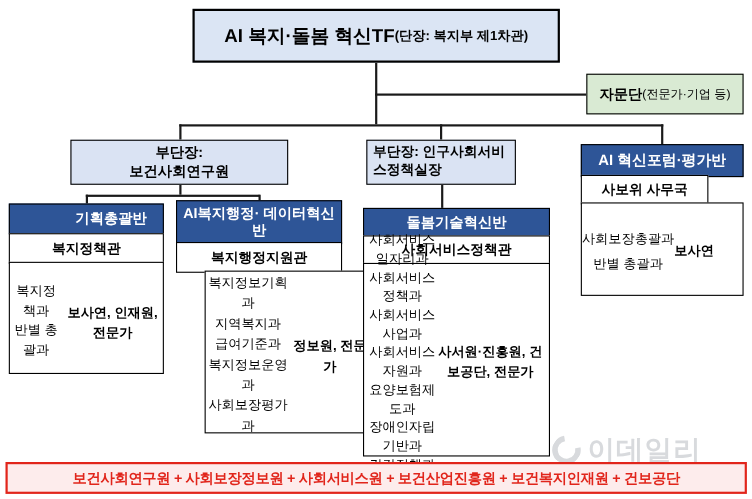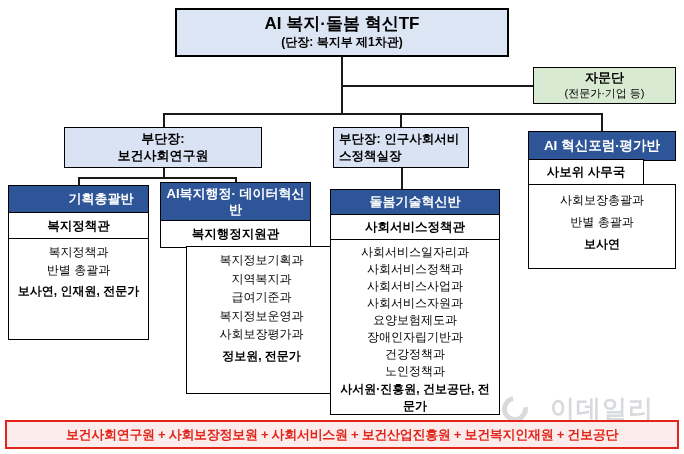--- a/index.html
+++ b/index.html
@@ -2,21 +2,21 @@
 <html><head>
 <meta charset="utf-8">
 <style>
   html,body{margin:0;padding:0;background:#fff;}
   .canvas{
     position:relative;width:684px;height:454px;background:#ffffff;
     font-family:"Liberation Sans","DejaVu Sans",sans-serif;color:#000;overflow:hidden;
   }
   .box{
     position:absolute;box-sizing:border-box;border:1.5px solid #000;background:#fff;
-    display:flex;flex-direction:column;align-items:center;justify-content:center;
+    display:flex;flex-direction:row;align-items:center;justify-content:center;
     text-align:center;
   }
   .line{position:absolute;background:#1a1a1a;}
   
   .top-box{left:175px;top:8px;width:334px;height:49px;border-width:2px;background:#dbe5f4;}
   .top-title{font-size:17px;font-weight:bold;line-height:1.15;}
   .top-sub{font-size:12px;font-weight:bold;}
   
   .advisory{left:533px;top:67px;width:143px;height:37px;background:#d9ead3;}
   .adv-title{font-size:13px;font-weight:bold;line-height:1.2;}
@@ -47,21 +47,21 @@
   .mD{left:528px;top:159px;width:116px;height:27px;}
   .bD{left:528px;top:184px;width:148px;height:85px;line-height:1.85;}
   .bD .bold{margin-top:0;}
   
   .footer{
     left:5px;top:420px;width:674px;height:29px;border:2px solid #e1251b;background:#fdecec;
     color:#e1251b;font-weight:bold;font-size:13px;flex-direction:row;letter-spacing:-0.3px;
   }
   
   .watermark{
-    position:absolute;left:502px;top:392px;display:flex;align-items:center;gap:22px;
+    position:absolute;left:502px;top:392px;display:flex;align-items:center;gap:6px;
     opacity:0.55;pointer-events:none;
   }
   .wm-circle{
     width:26px;height:26px;border-radius:50%;border:5px solid #b9bdc2;border-top-color:transparent;
     box-sizing:border-box;transform:rotate(35deg);
   }
   .wm-text{font-size:25px;font-weight:bold;color:#b9bdc2;letter-spacing:1px;}
 </style>
 </head>
 <body>

